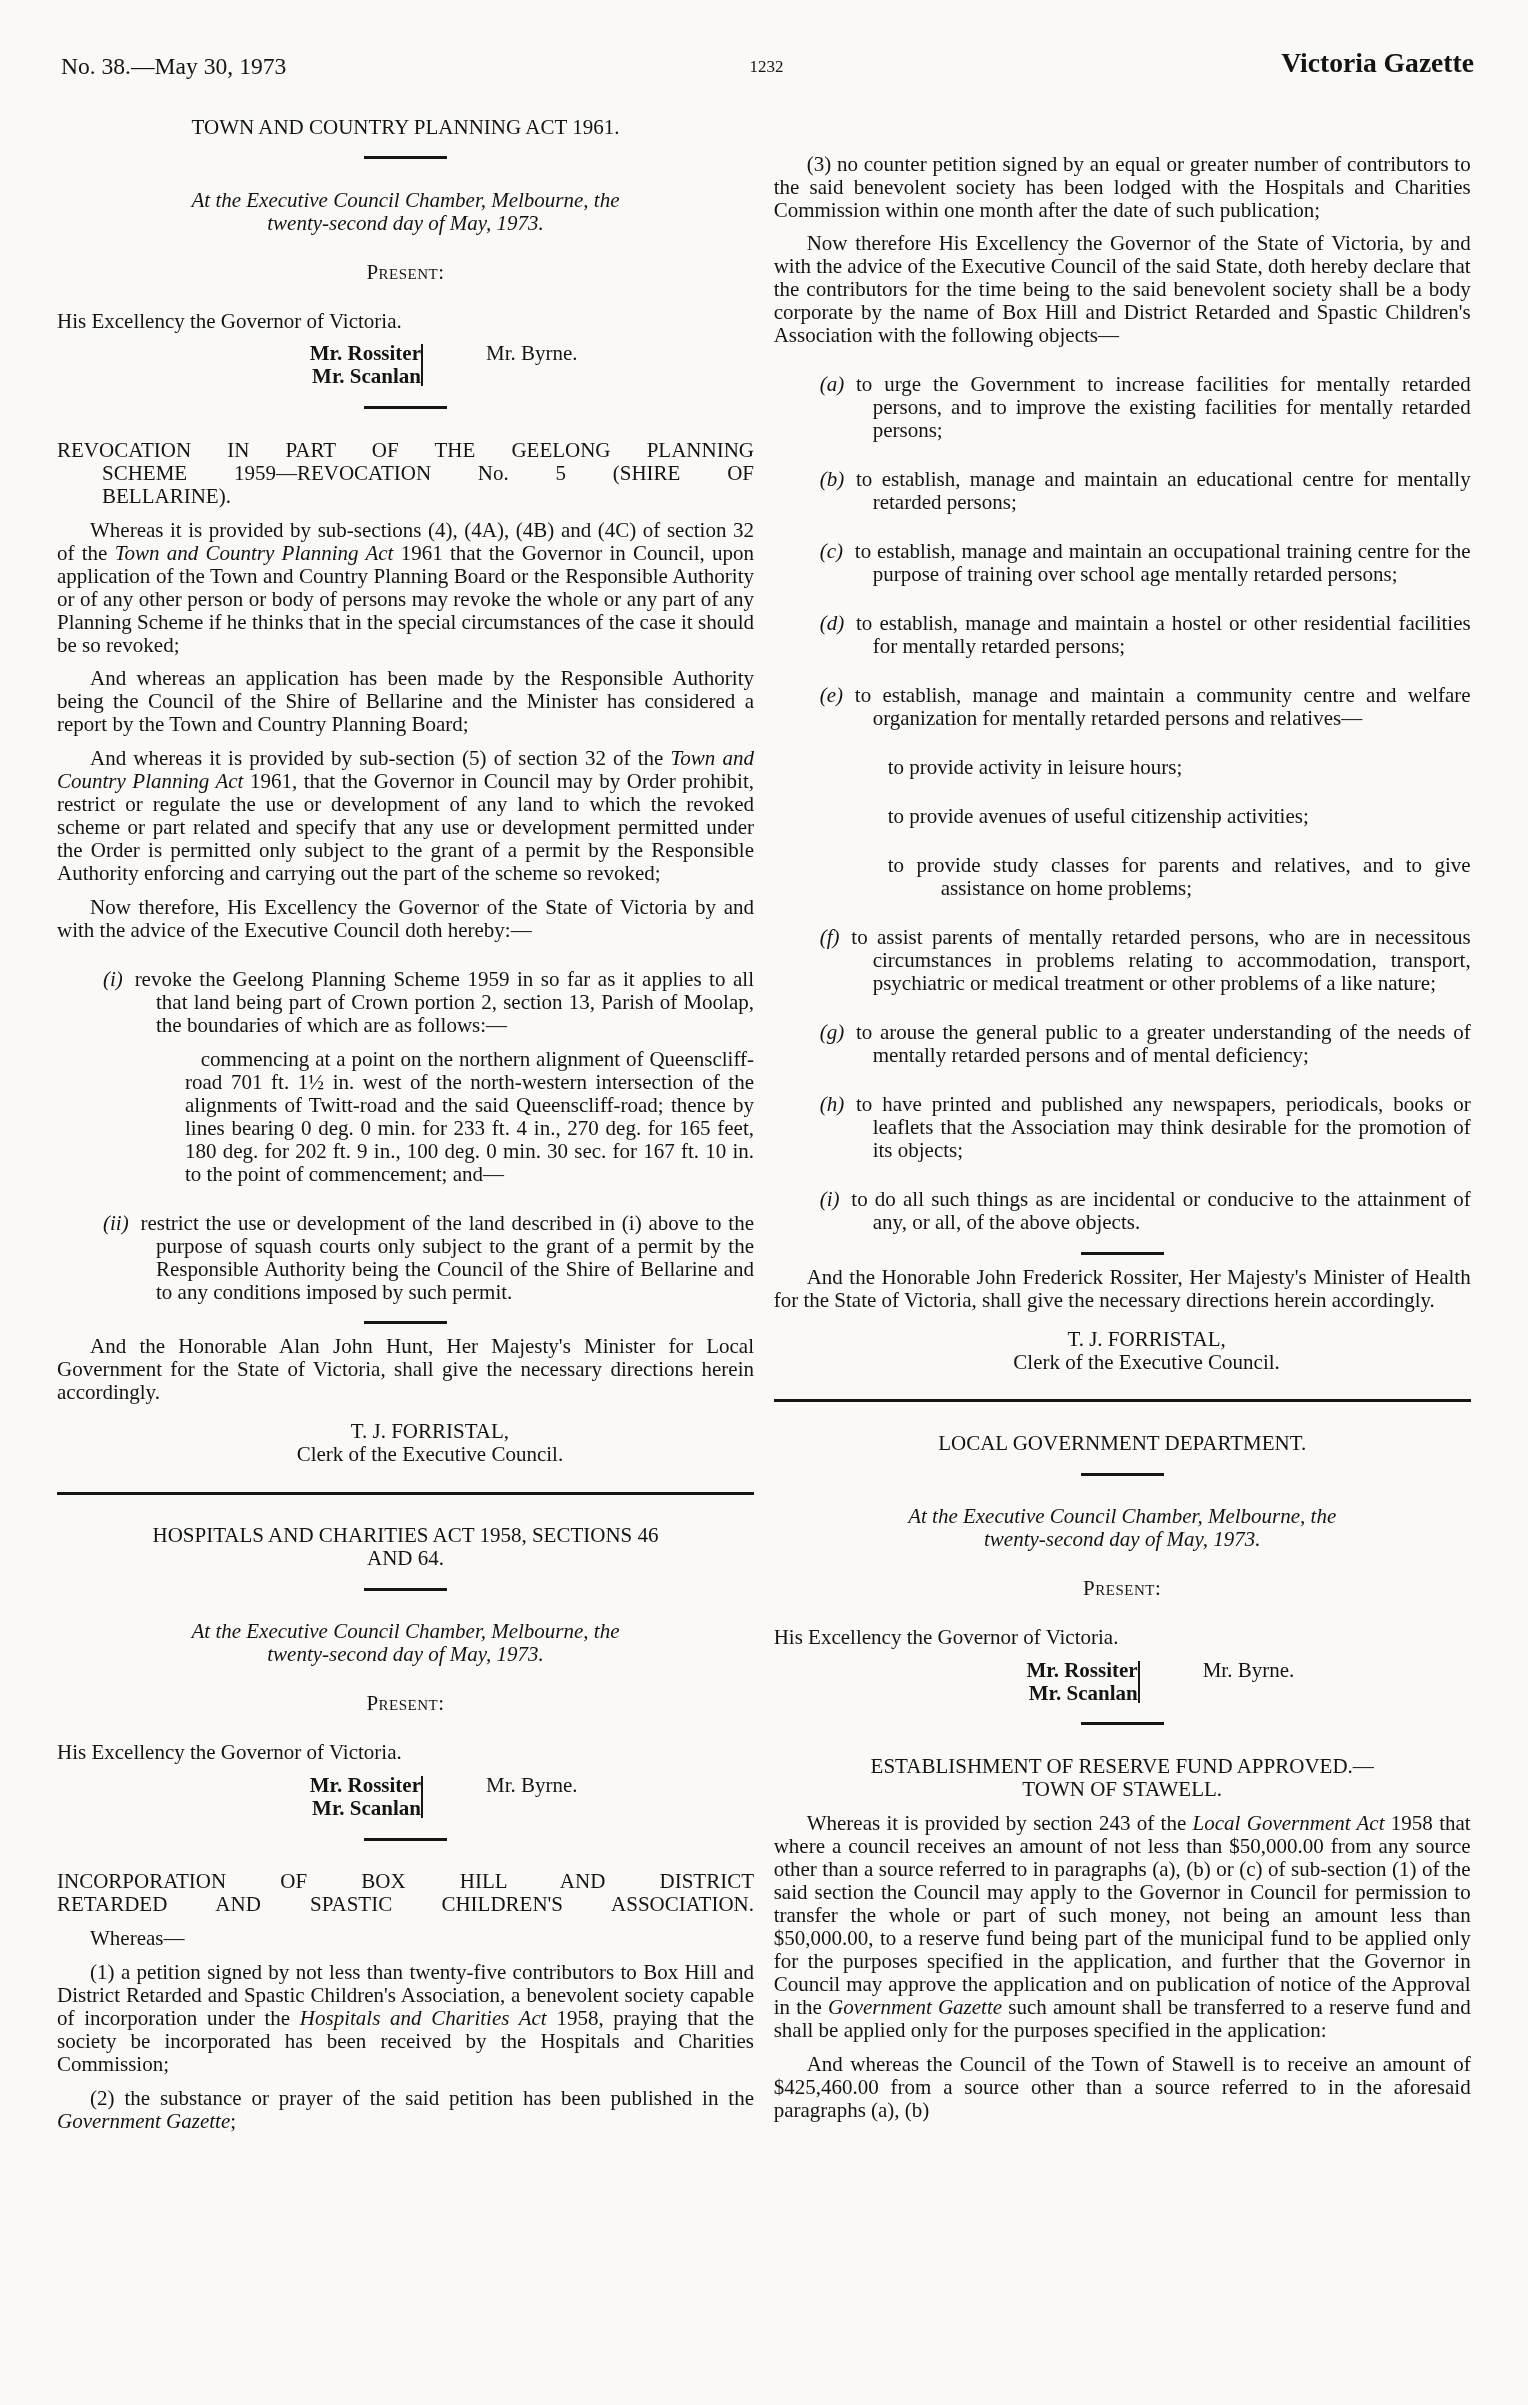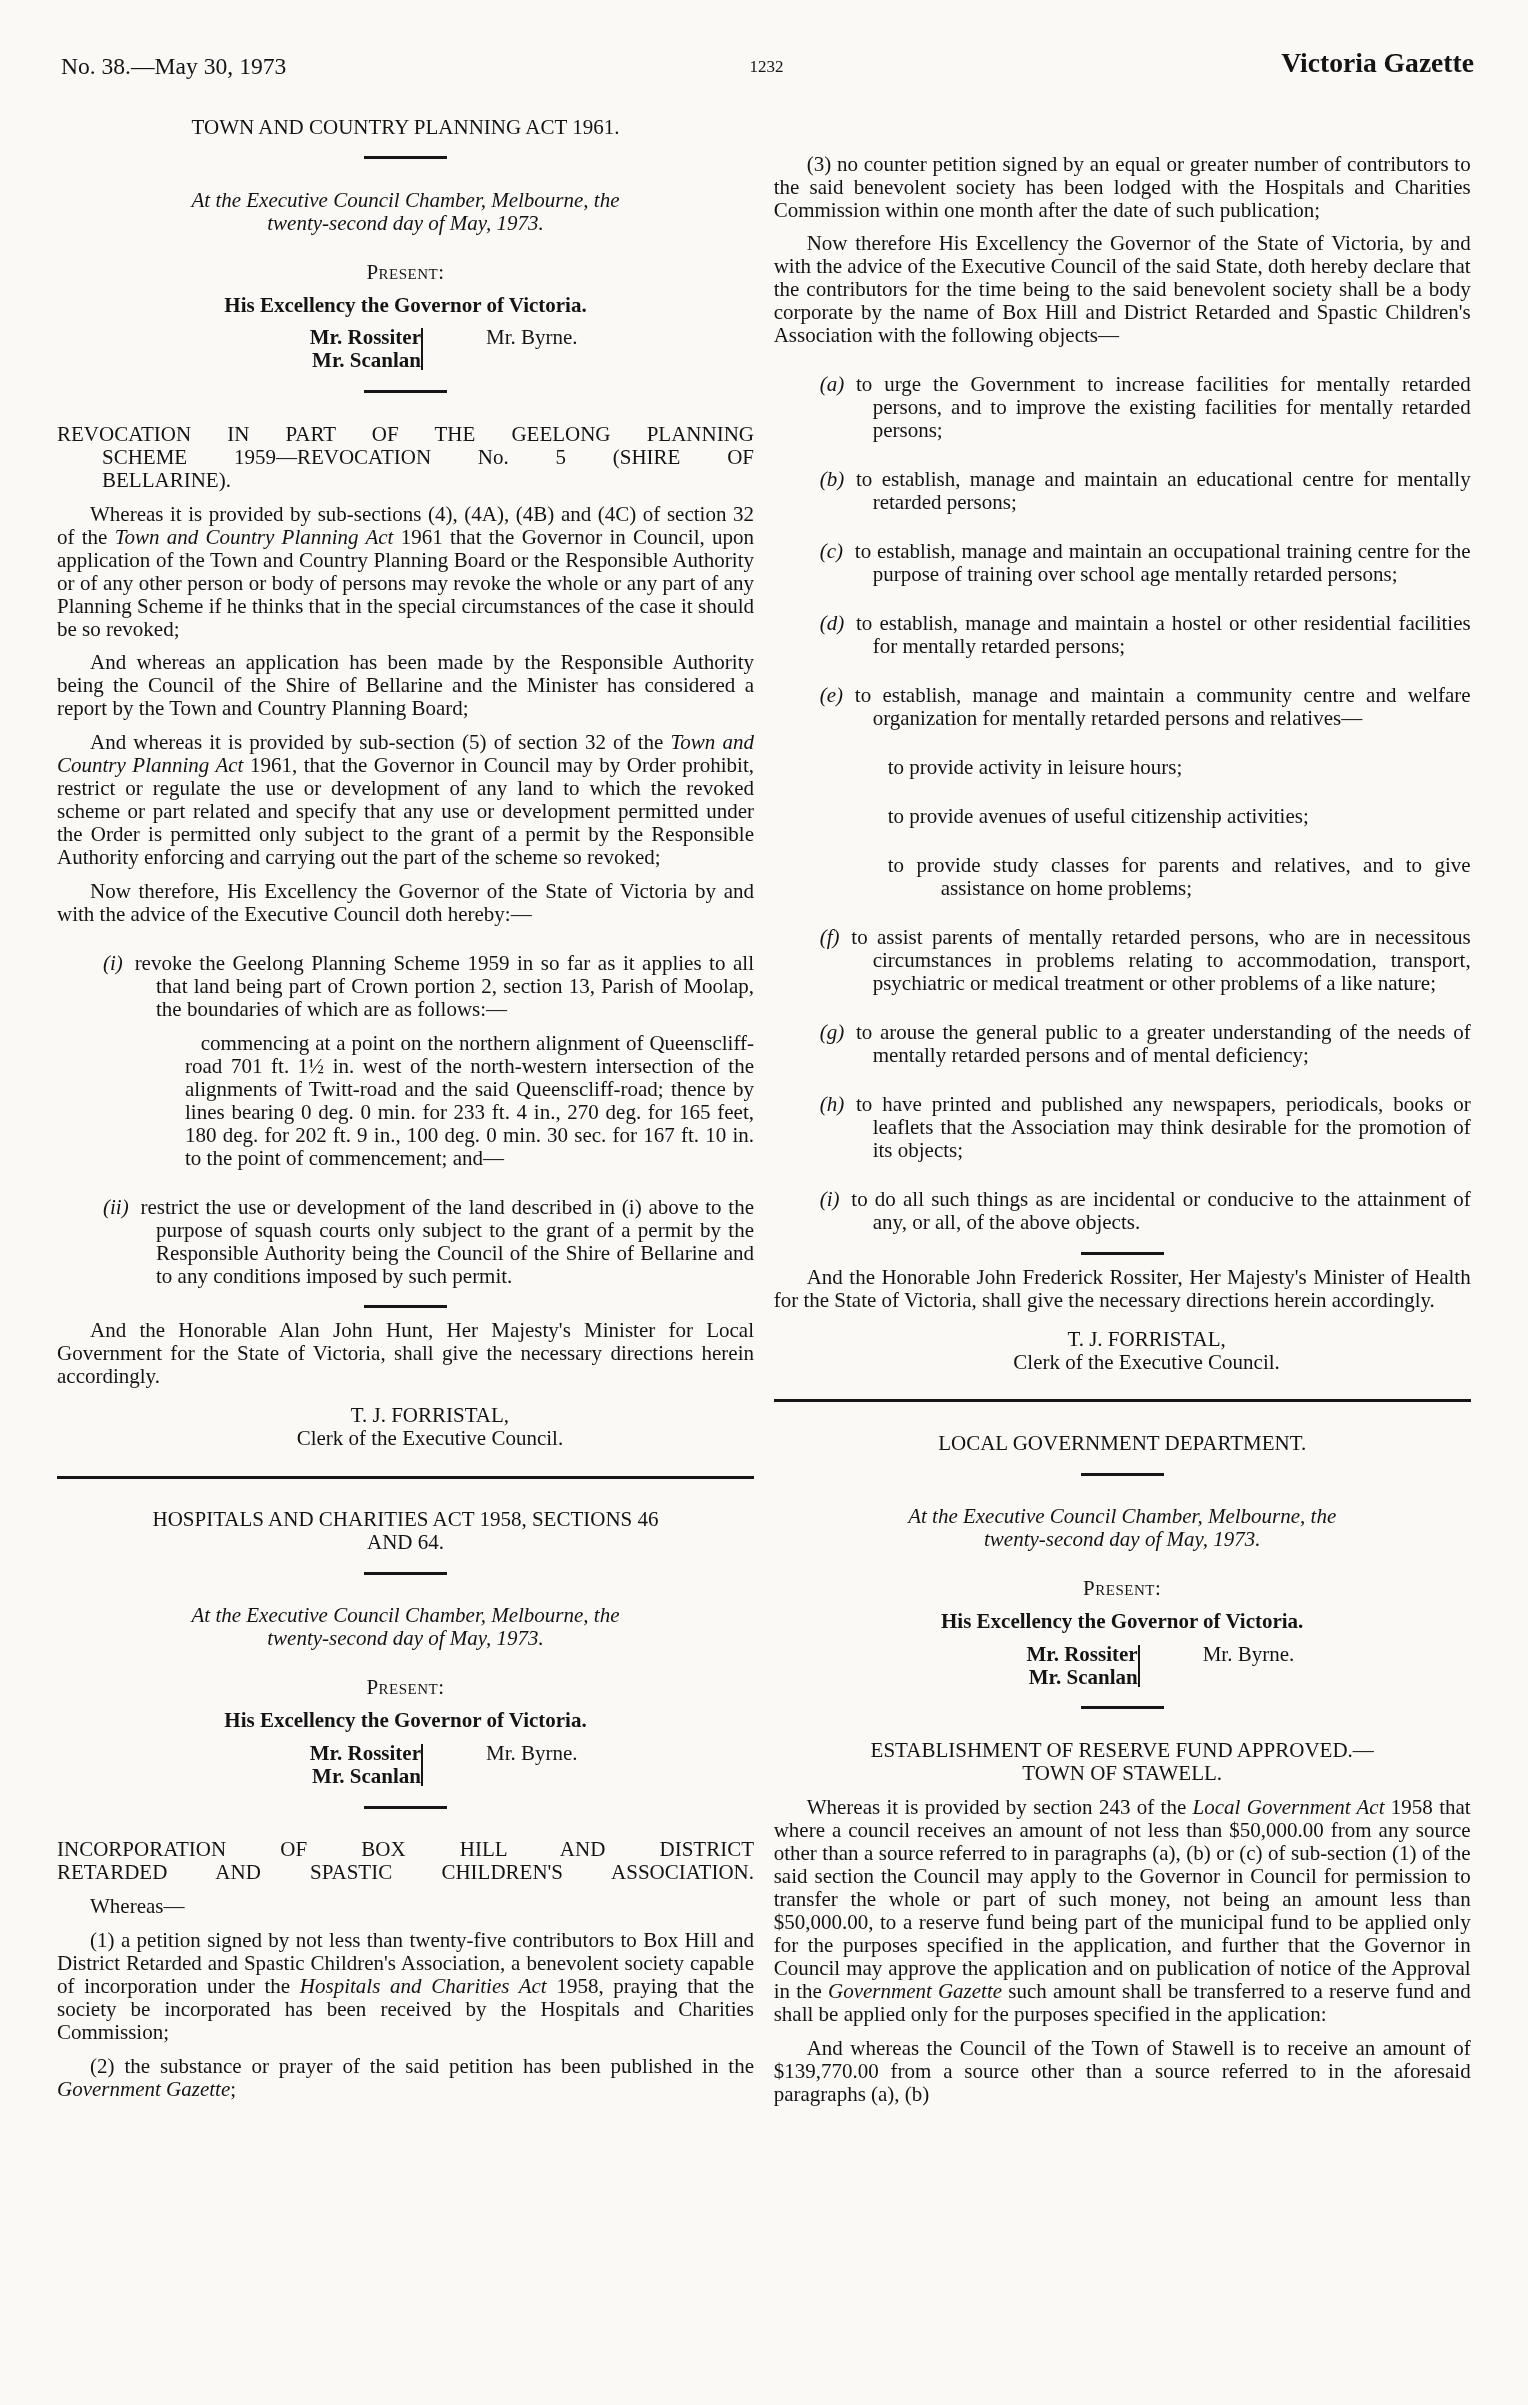--- a/index.html
+++ b/index.html
@@ -24,21 +24,21 @@
   .ln{text-align:left;}
   .ln.ctr{text-align:center;}
   .ln.spread{text-align:justify;text-align-last:justify;}
   .ln.ind{padding-left:45px;}
 
   .divider{width:83px;border-top:3.9px solid #161616;margin:17.7px auto 0 auto;height:0;}
   .rule{border-top:3.9px solid #161616;margin-top:25.6px;height:0;}
 
   .dateline{margin-top:29.6px;font-style:italic;}
   .present{margin-top:25.6px;text-align:center;font-variant:small-caps;letter-spacing:0.5px;}
-  .excellency{margin-top:10px;text-align:center;font-weight:bold;}
+  .excellency{margin-top:26px;}
 
   .members{margin-top:9.9px;display:flex;}
   .m-left{margin-left:76px;width:288px;text-align:right;font-weight:bold;}
   .m-bar{width:2px;background:#161616;align-self:stretch;margin:2px 0;}
   .m-right{margin-left:63px;text-align:left;}
 
   .para{margin-top:10.8px;text-indent:33px;}
   .item{margin-top:26px;}
   .item.l1{padding-left:99px;text-indent:-53px;}
   .item.l2{padding-left:167px;text-indent:-53px;}
@@ -169,17 +169,17 @@
           <div class="m-right">
             <div>Mr. Byrne.</div>
           </div>
         </div>
         <div class="divider"></div>
         <div class="h center">
           <div class="ln ctr">ESTABLISHMENT OF RESERVE FUND APPROVED.—</div>
           <div class="ln ctr">TOWN OF STAWELL.</div>
         </div>
         <div class="para"><span>Whereas it is provided by section 243 of the </span><span class="it">Local Government Act</span><span> 1958 that where a council receives an amount of not less than $50,000.00 from any source other than a source referred to in paragraphs (a), (b) or (c) of sub-section (1) of the said section the Council may apply to the Governor in Council for permission to transfer the whole or part of such money, not being an amount less than $50,000.00, to a reserve fund being part of the municipal fund to be applied only for the purposes specified in the application, and further that the Governor in Council may approve the application and on publication of notice of the Approval in the </span><span class="it">Government Gazette</span><span> such amount shall be transferred to a reserve fund and shall be applied only for the purposes specified in the application:</span></div>
-        <div class="para"><span>And whereas the Council of the Town of Stawell is to receive an amount of $139,770.00 from a source other than a source referred to in the aforesaid paragraphs (a), (b)</span></div>
+        <div class="para"><span>And whereas the Council of the Town of Stawell is to receive an amount of $425,460.00 from a source other than a source referred to in the aforesaid paragraphs (a), (b)</span></div>
       </div>
   </div>
 </div>
 
 
 </body></html>

